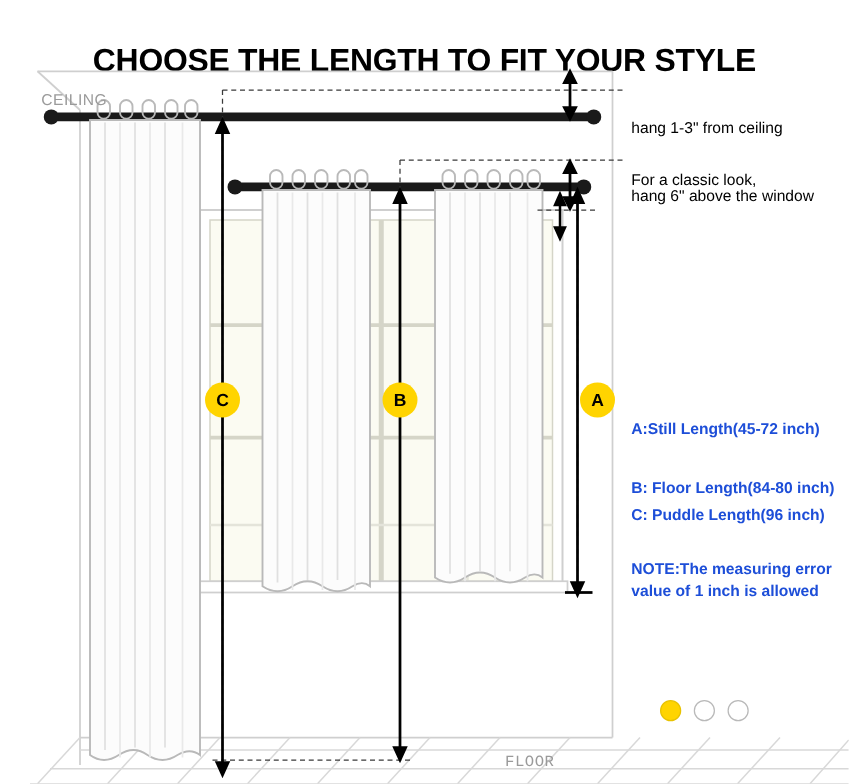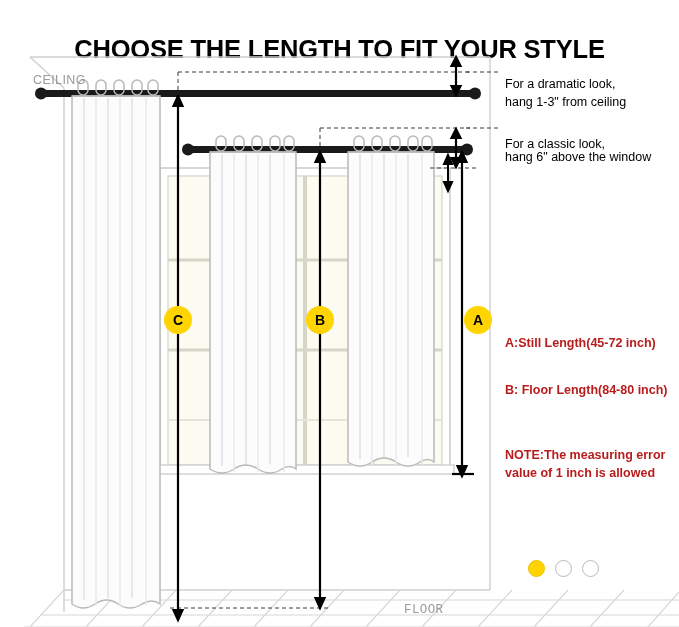--- a/index.html
+++ b/index.html
@@ -55,21 +55,21 @@
   .note-line {
     position: absolute;
     font-size: 12.5px;
     color: #000000;
     line-height: 17px;
     white-space: nowrap;
   }
   .legend-item {
     position: absolute;
     font-size: 12.5px;
-    color: #b91c1c;
+    color: #1d4ed8;
     font-weight: bold;
     white-space: nowrap;
   }
   .badge {
     position: absolute;
     width: 28px;
     height: 28px;
     border-radius: 50%;
     background: #ffd400;
     color: #000000;
@@ -275,32 +275,32 @@
 
     <g stroke="#3a3a3a" stroke-width="1" stroke-dasharray="4 3">
       <line x1="466" y1="72" x2="500" y2="72"></line>
       <line x1="466" y1="128" x2="500" y2="128"></line>
     </g>
   </svg>
 
   <div class="label small-caps" style="left:33px; top:48px;">CEILING</div>
   <div class="label small-caps" style="left:404px; top:578px;font-family:Liberation Mono, monospace;">FLOOR</div>
 
-  <div class="note-line" style="left:505px; top:76px;">For a dramatic look,</div>
   <div class="note-line" style="left:505px; top:94px;">hang 1-3" from ceiling</div>
 
   <div class="note-line" style="left:505px; top:136px;">For a classic look,</div>
   <div class="note-line" style="left:505px; top:149px;">hang 6" above the window</div>
 
   <div class="badge" style="left:164px; top:306px;">C</div>
   <div class="badge" style="left:306px; top:306px;">B</div>
   <div class="badge" style="left:464px; top:306px;">A</div>
 
   <div class="legend-item" style="left:505px; top:336px;">A:Still Length(45-72 inch)</div>
   <div class="legend-item" style="left:505px; top:383px;">B: Floor Length(84-80 inch)</div>
+  <div class="legend-item" style="left:505px; top:405px;">C: Puddle Length(96 inch)</div>
 
   <div class="legend-item" style="left:505px; top:448px;">NOTE:The measuring error</div>
   <div class="legend-item" style="left:505px; top:466px;">value of 1 inch is allowed</div>
 
   <div class="dots">
     <span class="dot active"></span>
     <span class="dot"></span>
     <span class="dot"></span>
   </div>
 

